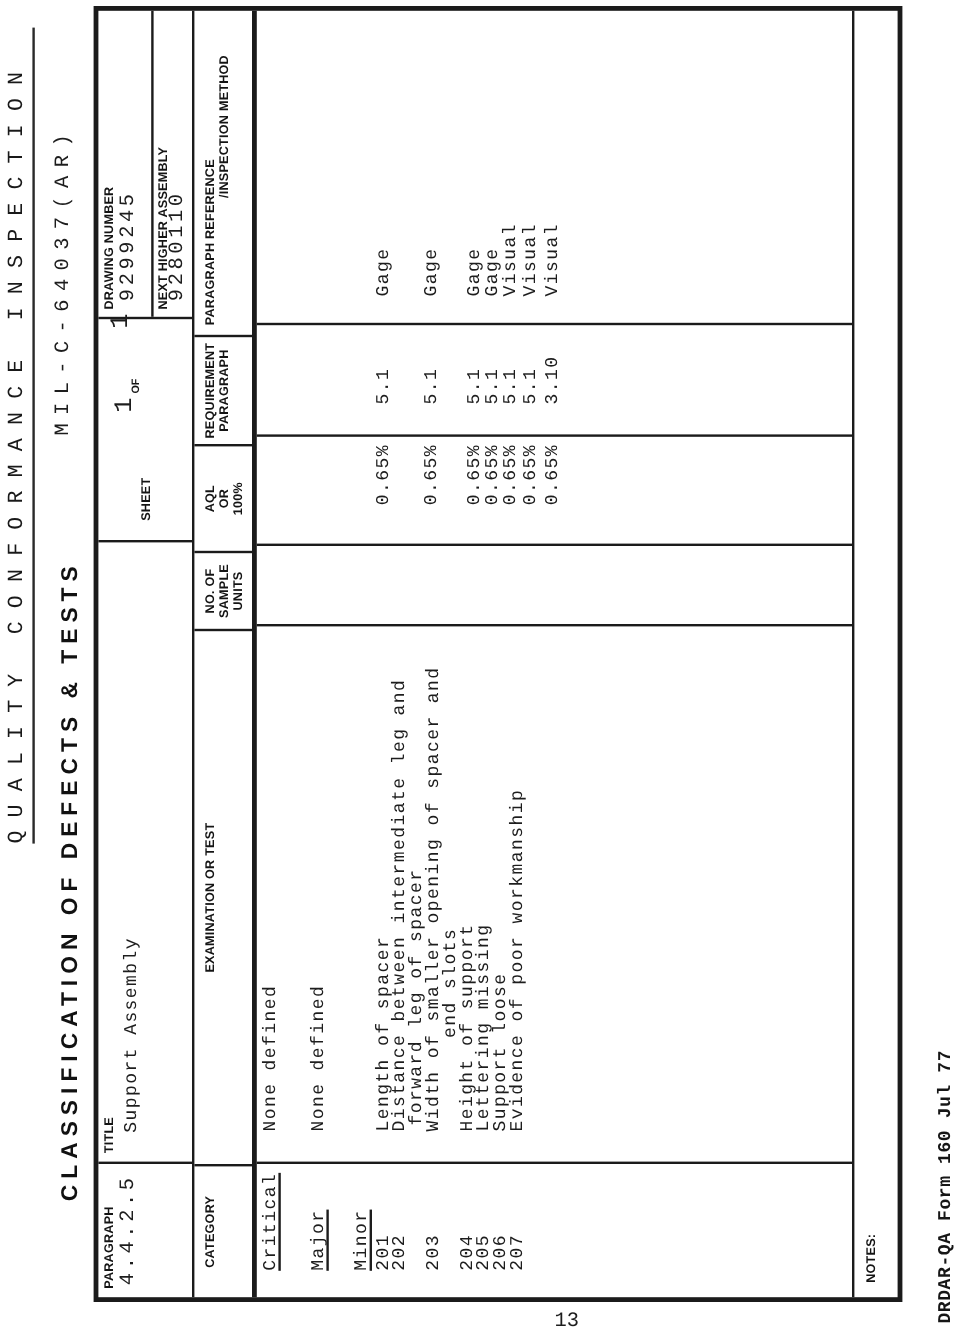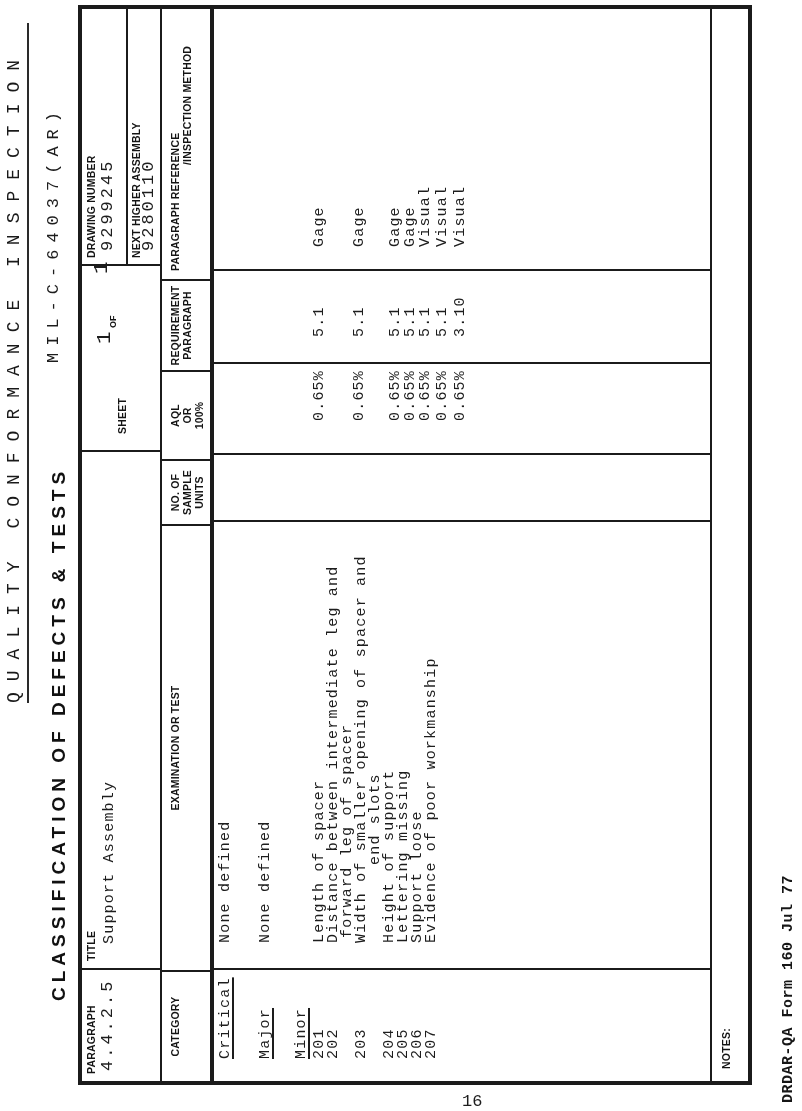--- a/index.html
+++ b/index.html
@@ -198,14 +198,14 @@
       </div>
 
       <div class="notes-row">
         <div class="lbl abs" style="left:12px;top:8px">NOTES:</div>
       </div>
     </div>
 
     <div class="form-footer">DRDAR-QA Form 160 Jul 77</div>
   </div>
 
-  <div class="page-number">16</div>
+  <div class="page-number">13</div>
 </div>
 
 </body></html>

